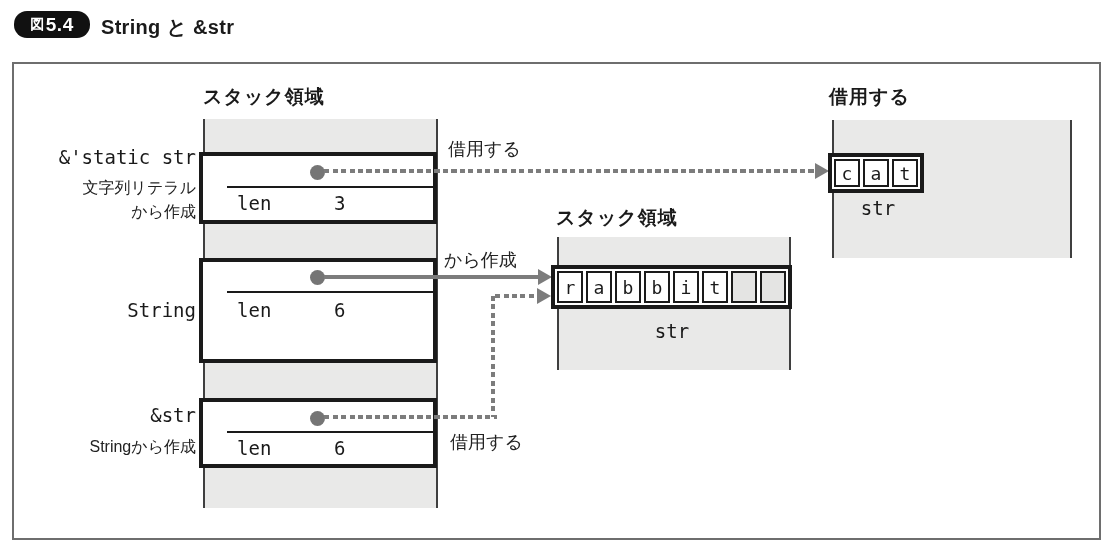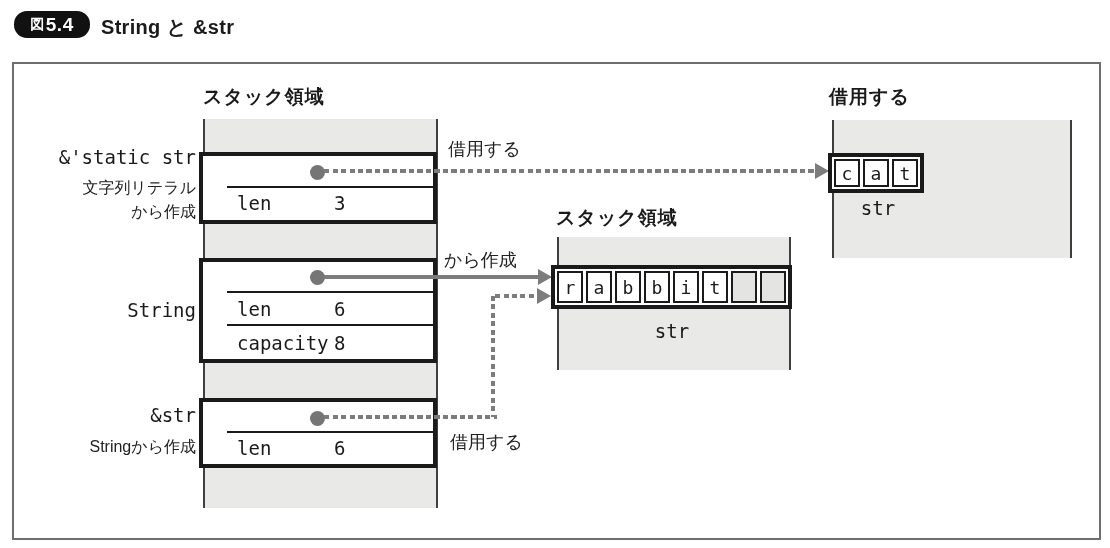--- a/index.html
+++ b/index.html
@@ -82,24 +82,20 @@
     <span>3</span>
   </div>
 </div>
 
 <div class="abs sbox" style="left:199px;top:258px;width:238px;height:105px;">
   <div class="srow" style="height:31px;"></div>
   <div class="srow mono" style="height:33px;">
     <span class="k">len</span>
     <span>6</span>
   </div>
-  <div class="srow mono" style="height:33px;">
-    <span class="k">capacity</span>
-    <span>8</span>
-  </div>
 </div>
 
 <div class="abs sbox" style="left:199px;top:398px;width:238px;height:70px;">
   <div class="srow" style="height:31px;"></div>
   <div class="srow mono" style="height:29px;">
     <span class="k">len</span>
     <span>6</span>
   </div>
 </div>
 

